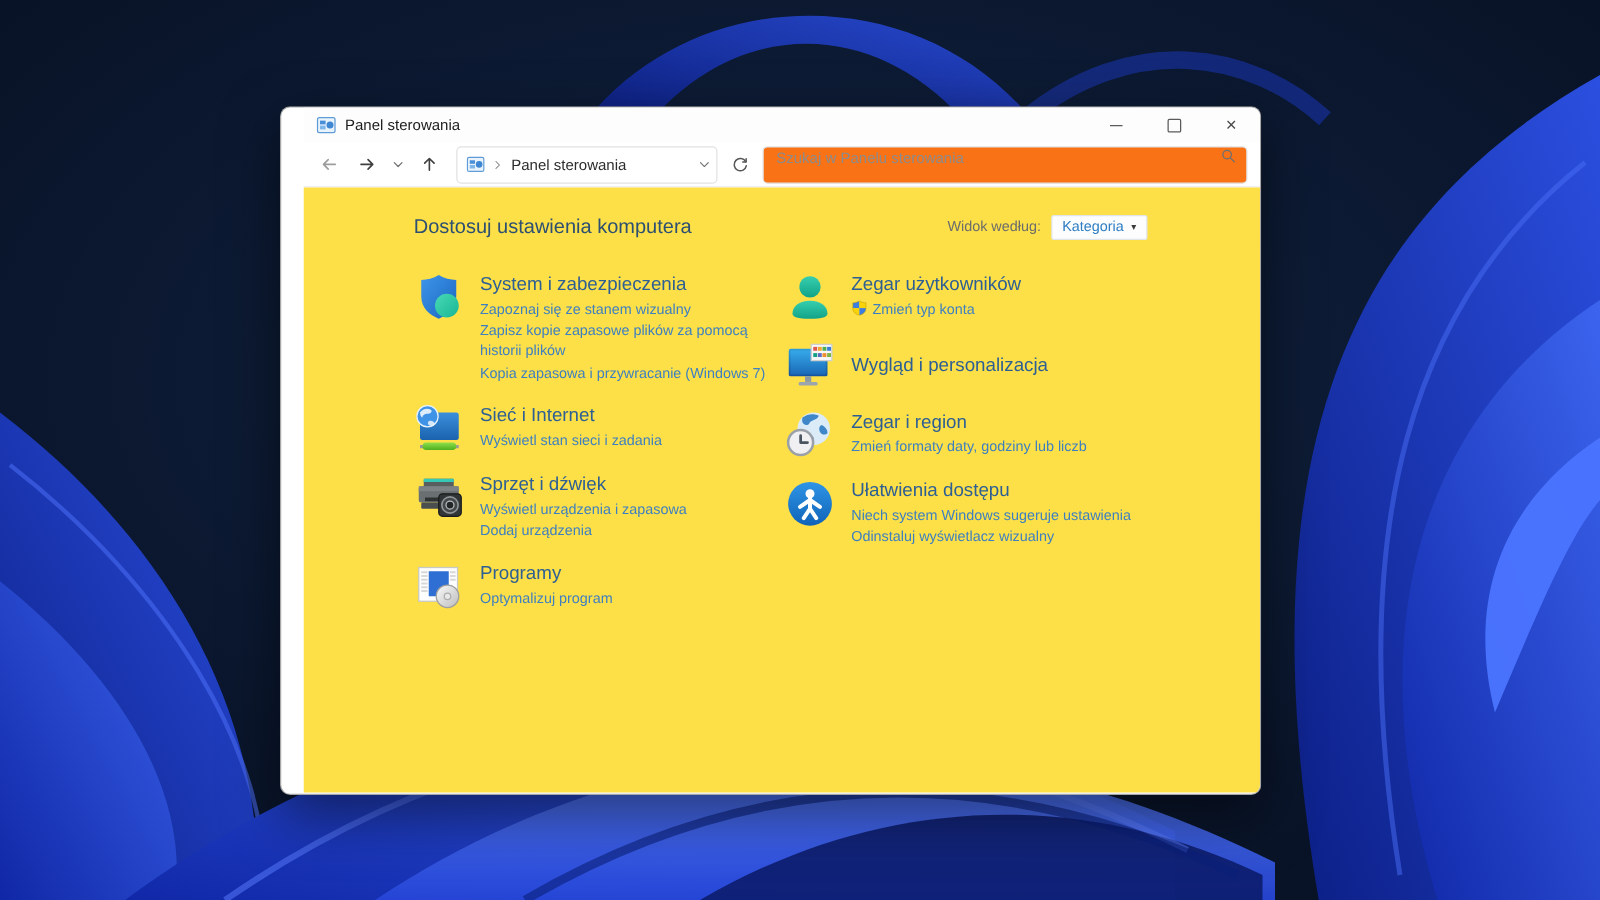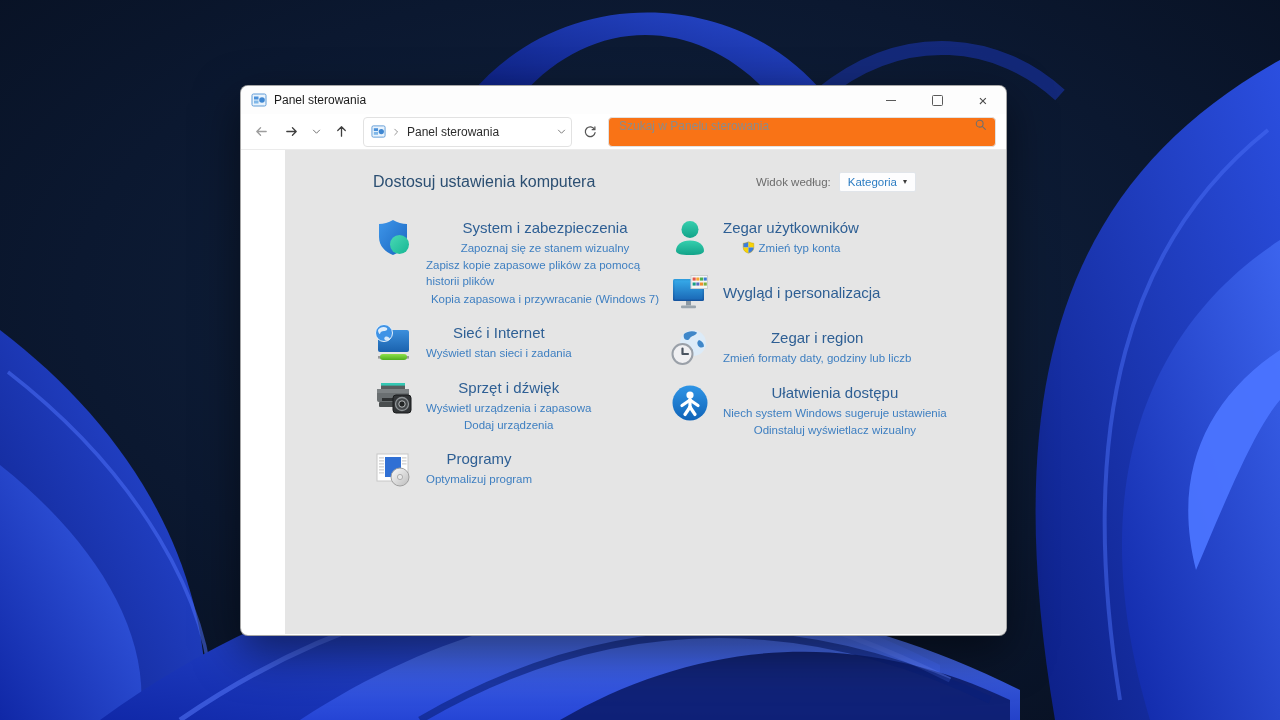--- a/index.html
+++ b/index.html
@@ -6,24 +6,25 @@
   body{
     width:1280px;height:720px;overflow:hidden;position:relative;
     background:#0a1426;
     font-family:"Liberation Sans","DejaVu Sans",sans-serif;
     -webkit-font-smoothing:antialiased;
   }
   #wallpaper{position:absolute;left:0;top:0;width:1280px;height:720px;}
 
   
   .window{
-    position:absolute;left:240px;top:85px;width:765px;height:549px;
+    position:absolute;left:224px;top:85px;width:765px;height:549px;
     background:#fff;border-radius:8px;overflow:hidden;
     border:1px solid rgba(0,0,0,.35);
     box-shadow:0 16px 45px rgba(0,0,0,.5);
+    padding-left:18px;
   }
   .titlebar{
     height:28px;display:flex;align-items:center;background:#fdfdfd;
     padding-left:10px;font-size:12px;color:#1b1b1b;
   }
   .titlebar .app-icon{width:16px;height:16px;margin-right:7px;display:inline-flex;}
   .titlebar-controls{margin-left:auto;display:flex;height:100%;}
   .ctrl{width:46px;height:100%;display:flex;align-items:center;justify-content:center;color:#5a5a5a;}
   .ctrl-min span{display:block;width:10px;border-top:1px solid #5a5a5a;}
   .ctrl-max span{display:block;width:9px;height:9px;border:1px solid #5a5a5a;border-radius:1.5px;}
@@ -57,21 +58,21 @@
   }
   .searchbox input{
     flex:1;border:none;outline:none;font-size:12px;color:#333;background:transparent;
     font-family:"Liberation Sans","DejaVu Sans",sans-serif;
   }
   .searchbox input::placeholder{color:#8b8b8b;}
   .search-icon{color:#6f6f6f;display:inline-flex;}
   .search-icon svg{width:13px;height:13px;}
 
   
-  .content{background:#e5e5e5;height:484px;margin-left:44px;}
+  .content{background:#fde047;height:484px;}
   .content-header{
     display:flex;align-items:center;justify-content:space-between;
     padding:22px 90px 0 88px;
   }
   .page-title{font-size:16px;color:#2c4f72;font-weight:400;}
   .viewby{display:flex;align-items:center;font-size:11.5px;}
   .viewby-label{color:#6c6c6c;margin-right:8px;}
   .viewby-dropdown{
     display:flex;align-items:center;gap:6px;padding:3px 8px;
     border:1px solid #e1e5ea;border-radius:2px;background:#fdfdfe;
@@ -79,21 +80,21 @@
   }
   .viewby-dropdown .caret{color:#3b3b3b;font-size:8px;line-height:1;}
 
   .columns{display:flex;padding:26px 0 0 88px;}
   .col{display:flex;flex-direction:column;}
   .col-left{width:297px;}
   .col-right{width:330px;}
   .category{display:flex;gap:13px;margin-bottom:15px;min-height:40px;}
   .cat-icon{width:40px;height:40px;flex:0 0 40px;}
   .cat-icon svg{width:40px;height:40px;}
-  .cat-text{display:flex;flex-direction:column;padding-top:1px;align-items:center;}
+  .cat-text{display:flex;flex-direction:column;padding-top:1px;}
   .cat-text.no-links{justify-content:center;padding-top:0;}
   .cat-title{
     font-size:15px;color:#2e5f94;text-decoration:none;cursor:pointer;
     margin-bottom:4px;line-height:1.15;
   }
   .cat-text.no-links .cat-title{margin-bottom:0;}
   .cat-link{
     font-size:11.5px;color:#3e7fc1;text-decoration:none;cursor:pointer;
     line-height:1.4;margin-bottom:1px;max-width:238px;display:block;
   }

